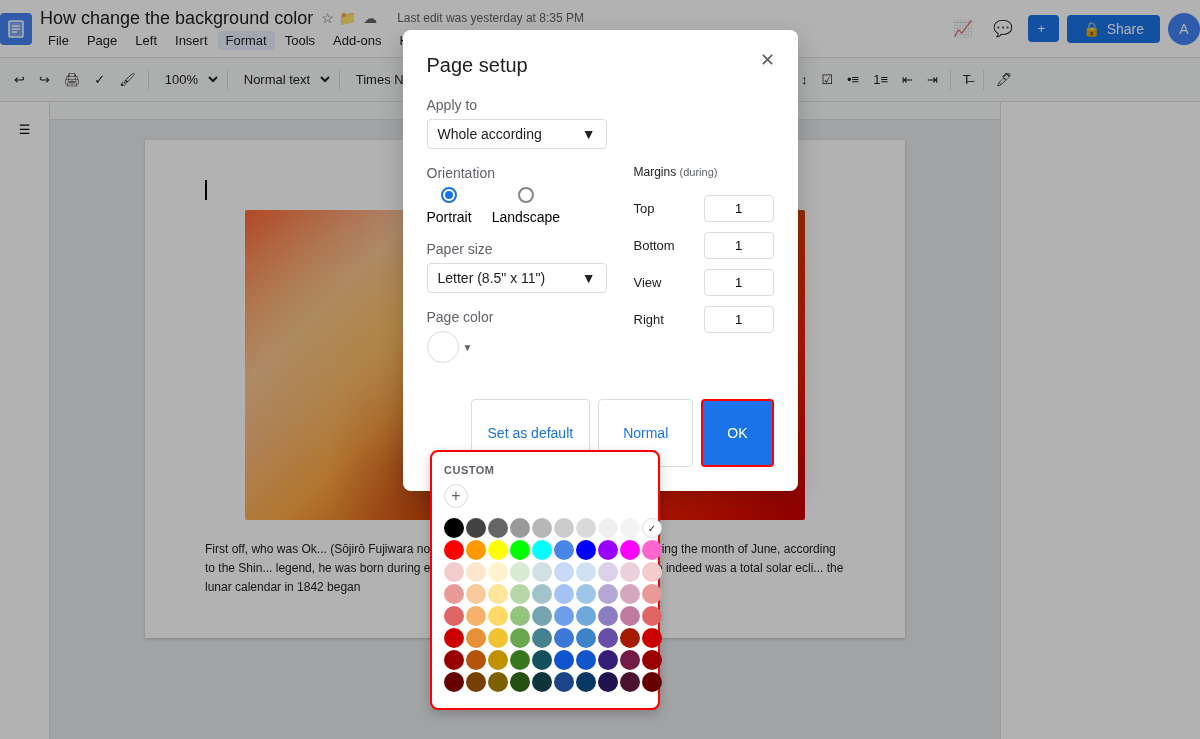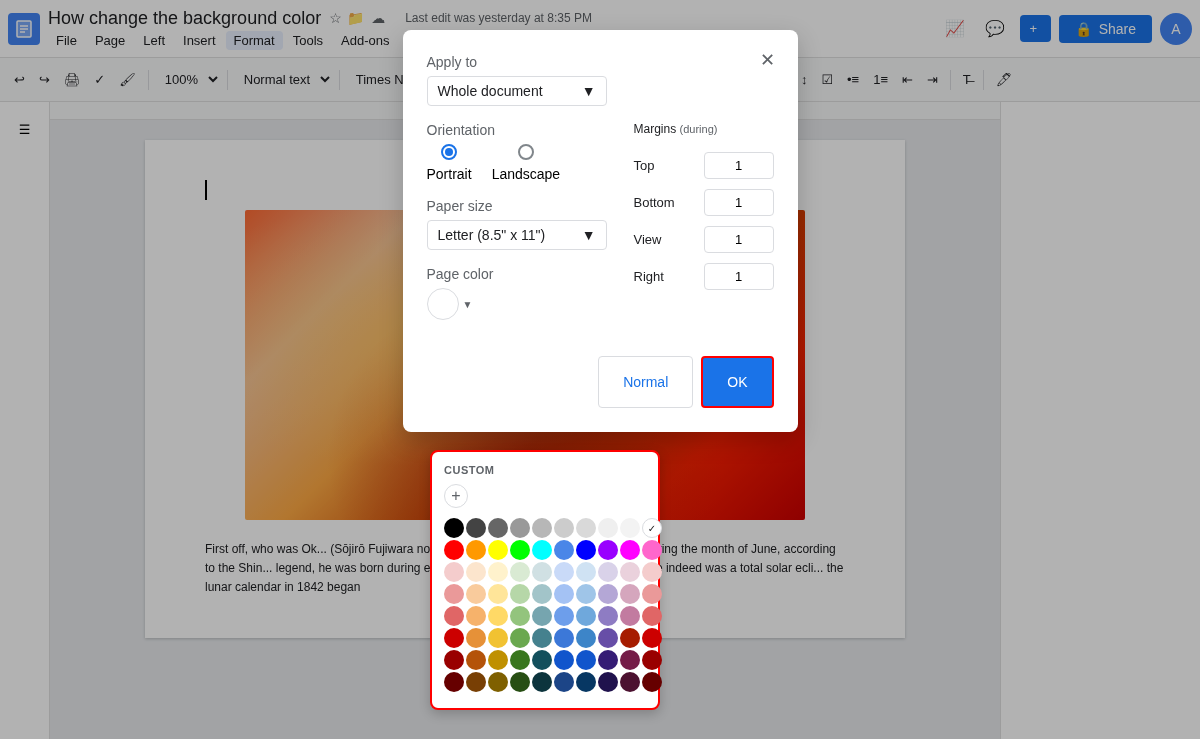--- a/index.html
+++ b/index.html
@@ -12,21 +12,21 @@
       overflow: hidden;
       position: relative;
     }
 
     
     .top-bar {
       background: #fff;
       height: 58px;
       display: flex;
       align-items: center;
-      padding: 0 8px;
+      padding: 0 0;
       border-bottom: 1px solid #e0e0e0;
       gap: 8px;
     }
     .app-icon {
       width: 32px;
       height: 32px;
       background: #4285f4;
       border-radius: 4px;
       display: flex;
       align-items: center;
@@ -397,21 +397,21 @@
     .dialog-actions {
       display: flex;
       justify-content: flex-end;
       gap: 8px;
       margin-top: 20px;
     }
     .btn-ok {
       background: #1a73e8;
       color: white;
       border: 2px solid #ff0000;
-      padding: 16px 24px;
+      padding: 24px 24px;
       border-radius: 4px;
       font-size: 14px;
       cursor: pointer;
     }
     .btn-cancel {
       background: transparent;
       color: #1a73e8;
       border: 1px solid #dadce0;
       padding: 8px 24px;
       border-radius: 4px;
@@ -601,26 +601,27 @@
       <div class="page-text">
         First off, who was Ok... (Sōjirō Fujiwara no Haramasa) was born in the Edo C... 44 during the month of June, according to the Shin... legend, he was born during either a terrible thun... n July 8th, 1842, there indeed was a total solar ecli... the lunar calendar in 1842 began
       </div>
     </div>
   </div>
   <div class="sidebar-right"></div>
 </div>
 
 <div class="dialog-overlay">
   <div class="dialog">
+    <div class="dialog-title">Page setup</div>
     <button class="dialog-close">✕</button>
 
     <div class="form-row">
       <div class="form-label">Apply to</div>
       <div class="select-dropdown">
-        <span>Whole document</span>
+        <span>Whole according</span>
         <span>▼</span>
       </div>
     </div>
 
     <div class="dialog-columns">
       <div class="dialog-left">
         <div class="form-row">
           <div class="form-label">Orientation</div>
           <div class="orientation-row">
             <label class="radio-option">
@@ -671,20 +672,21 @@
           <input class="margin-input" type="text" value="1" style="">
         </div>
         <div class="margin-row">
           <span class="margin-label">Right</span>
           <input class="margin-input" type="text" value="1" style="">
         </div>
       </div>
     </div>
 
     <div class="dialog-actions">
+      <button class="btn-set-default">Set as default</button>
       <button class="btn-cancel">Normal</button>
       <button class="btn-ok">OK</button>
     </div>
   </div>
 </div>
 
 <div class="color-picker-popup">
   <div class="color-picker-section-title">CUSTOM</div>
   <button class="custom-add-btn">+</button>
   <div class="color-grid" id="color-grid-container">

